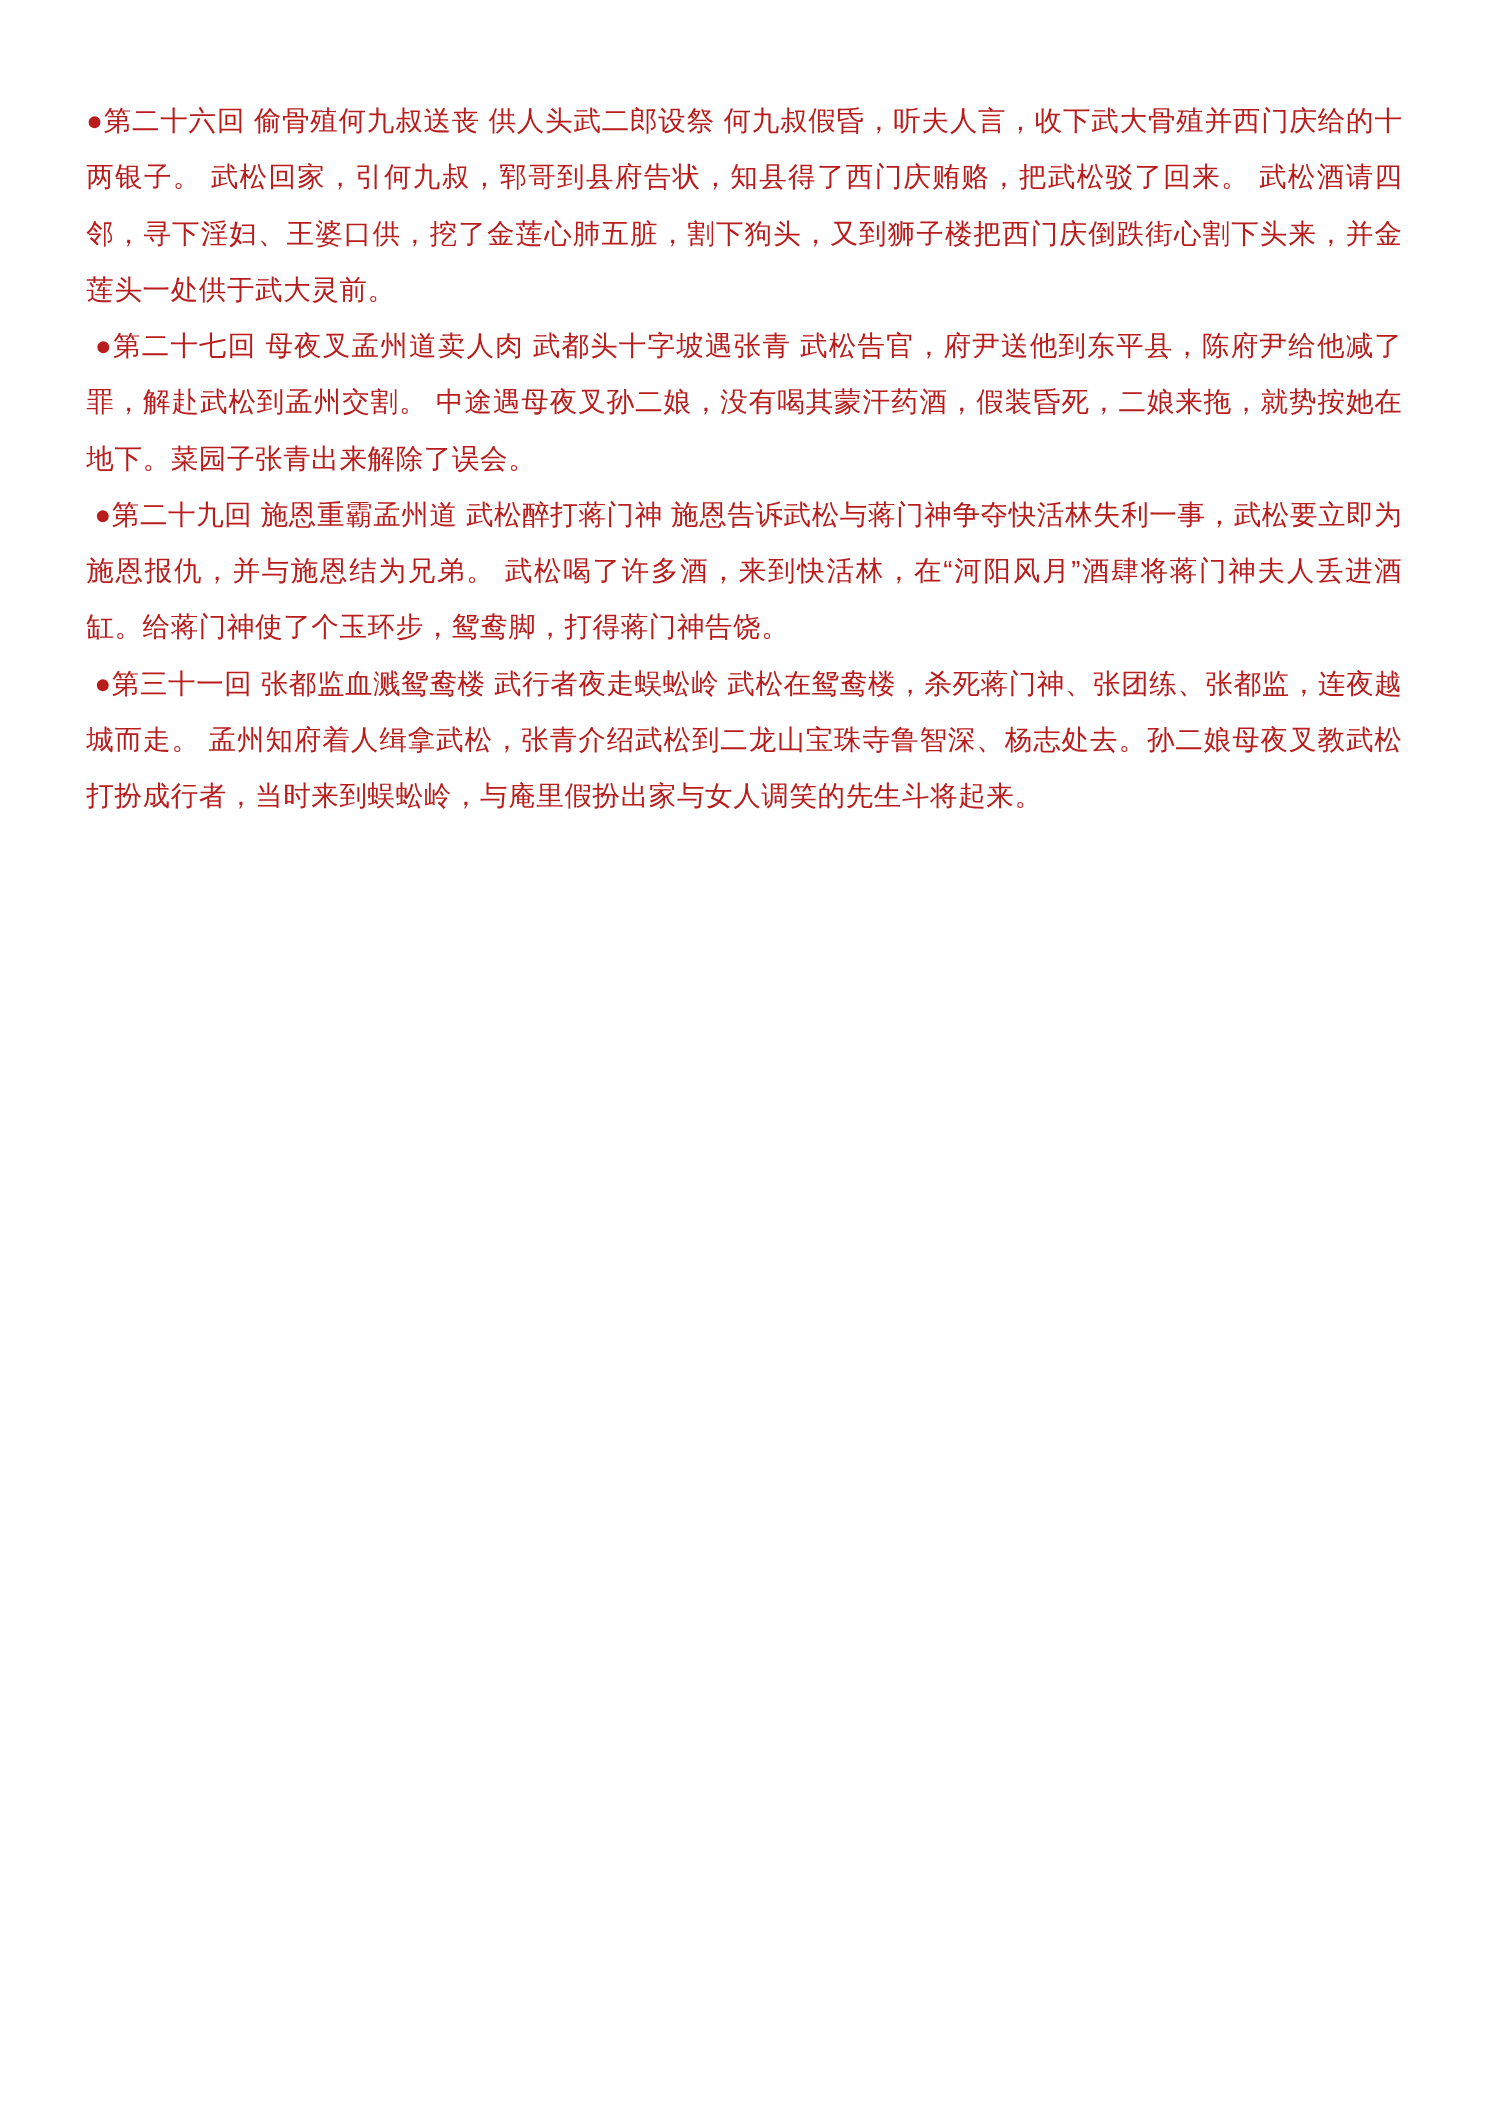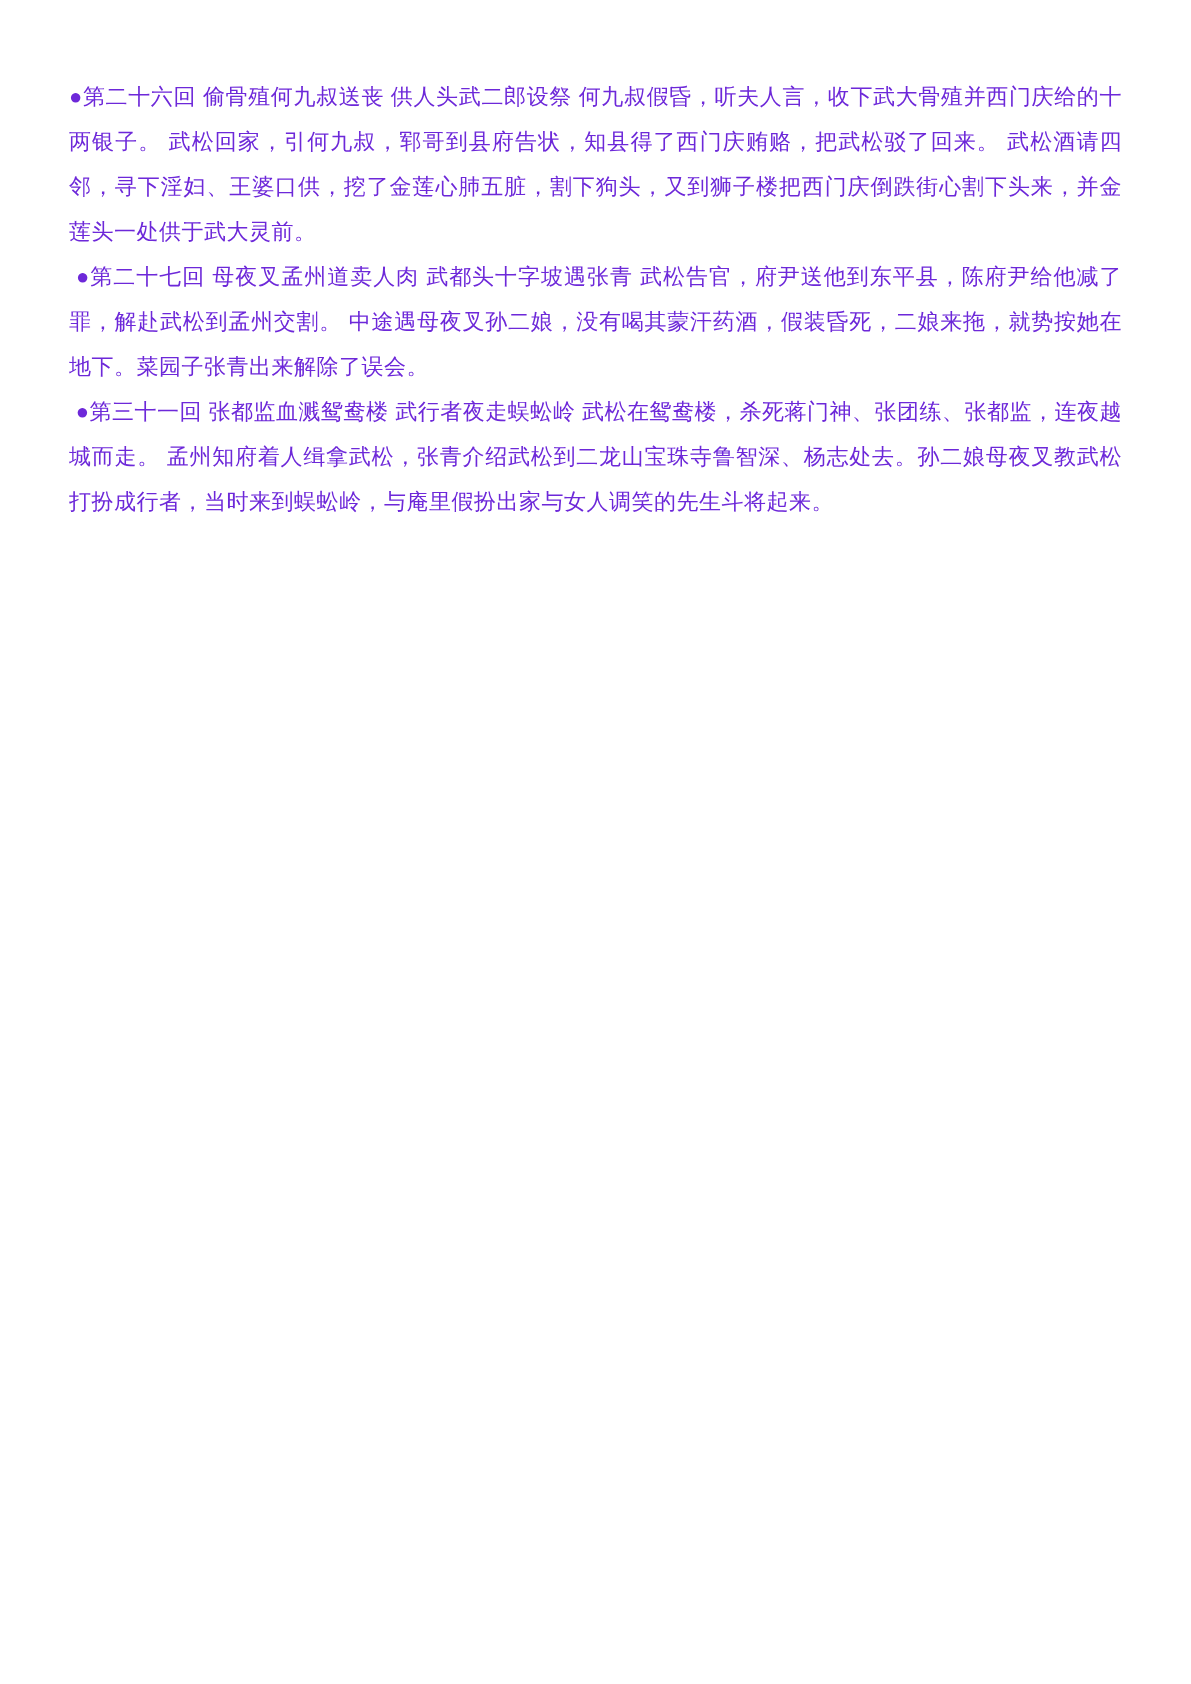--- a/index.html
+++ b/index.html
@@ -20,28 +20,29 @@
     left: 69px;
     width: 1053px;
     color: #000000;
   }
   .para {
     margin: 0;
     padding: 0;
     font-size: 22px;
     line-height: 45px;
     font-weight: 500;
-    color: #6d28d9;
+    color: #b91c1c;
     text-align: justify;
     text-justify: inter-character;
     white-space: pre-wrap;
     word-break: break-all;
     letter-spacing: 0.5px;
   }
 </style>
 </head>
 <body>
 
 <div class="page">
   <p class="para">●第二十六回 偷骨殖何九叔送丧 供人头武二郎设祭 何九叔假昏，听夫人言，收下武大骨殖并西门庆给的十两银子。 武松回家，引何九叔，郓哥到县府告状，知县得了西门庆贿赂，把武松驳了回来。 武松酒请四邻，寻下淫妇、王婆口供，挖了金莲心肺五脏，割下狗头，又到狮子楼把西门庆倒跌街心割下头来，并金莲头一处供于武大灵前。</p>
   <p class="para"> ●第二十七回 母夜叉孟州道卖人肉 武都头十字坡遇张青 武松告官，府尹送他到东平县，陈府尹给他减了罪，解赴武松到孟州交割。 中途遇母夜叉孙二娘，没有喝其蒙汗药酒，假装昏死，二娘来拖，就势按她在地下。菜园子张青出来解除了误会。</p>
+  <p class="para"> ●第二十九回 施恩重霸孟州道 武松醉打蒋门神 施恩告诉武松与蒋门神争夺快活林失利一事，武松要立即为施恩报仇，并与施恩结为兄弟。 武松喝了许多酒，来到快活林，在“河阳风月”酒肆将蒋门神夫人丢进酒缸。给蒋门神使了个玉环步，鸳鸯脚，打得蒋门神告饶。</p>
   <p class="para"> ●第三十一回 张都监血溅鸳鸯楼 武行者夜走蜈蚣岭 武松在鸳鸯楼，杀死蒋门神、张团练、张都监，连夜越城而走。 孟州知府着人缉拿武松，张青介绍武松到二龙山宝珠寺鲁智深、杨志处去。孙二娘母夜叉教武松打扮成行者，当时来到蜈蚣岭，与庵里假扮出家与女人调笑的先生斗将起来。</p>
 </div>
 
 </body></html>

